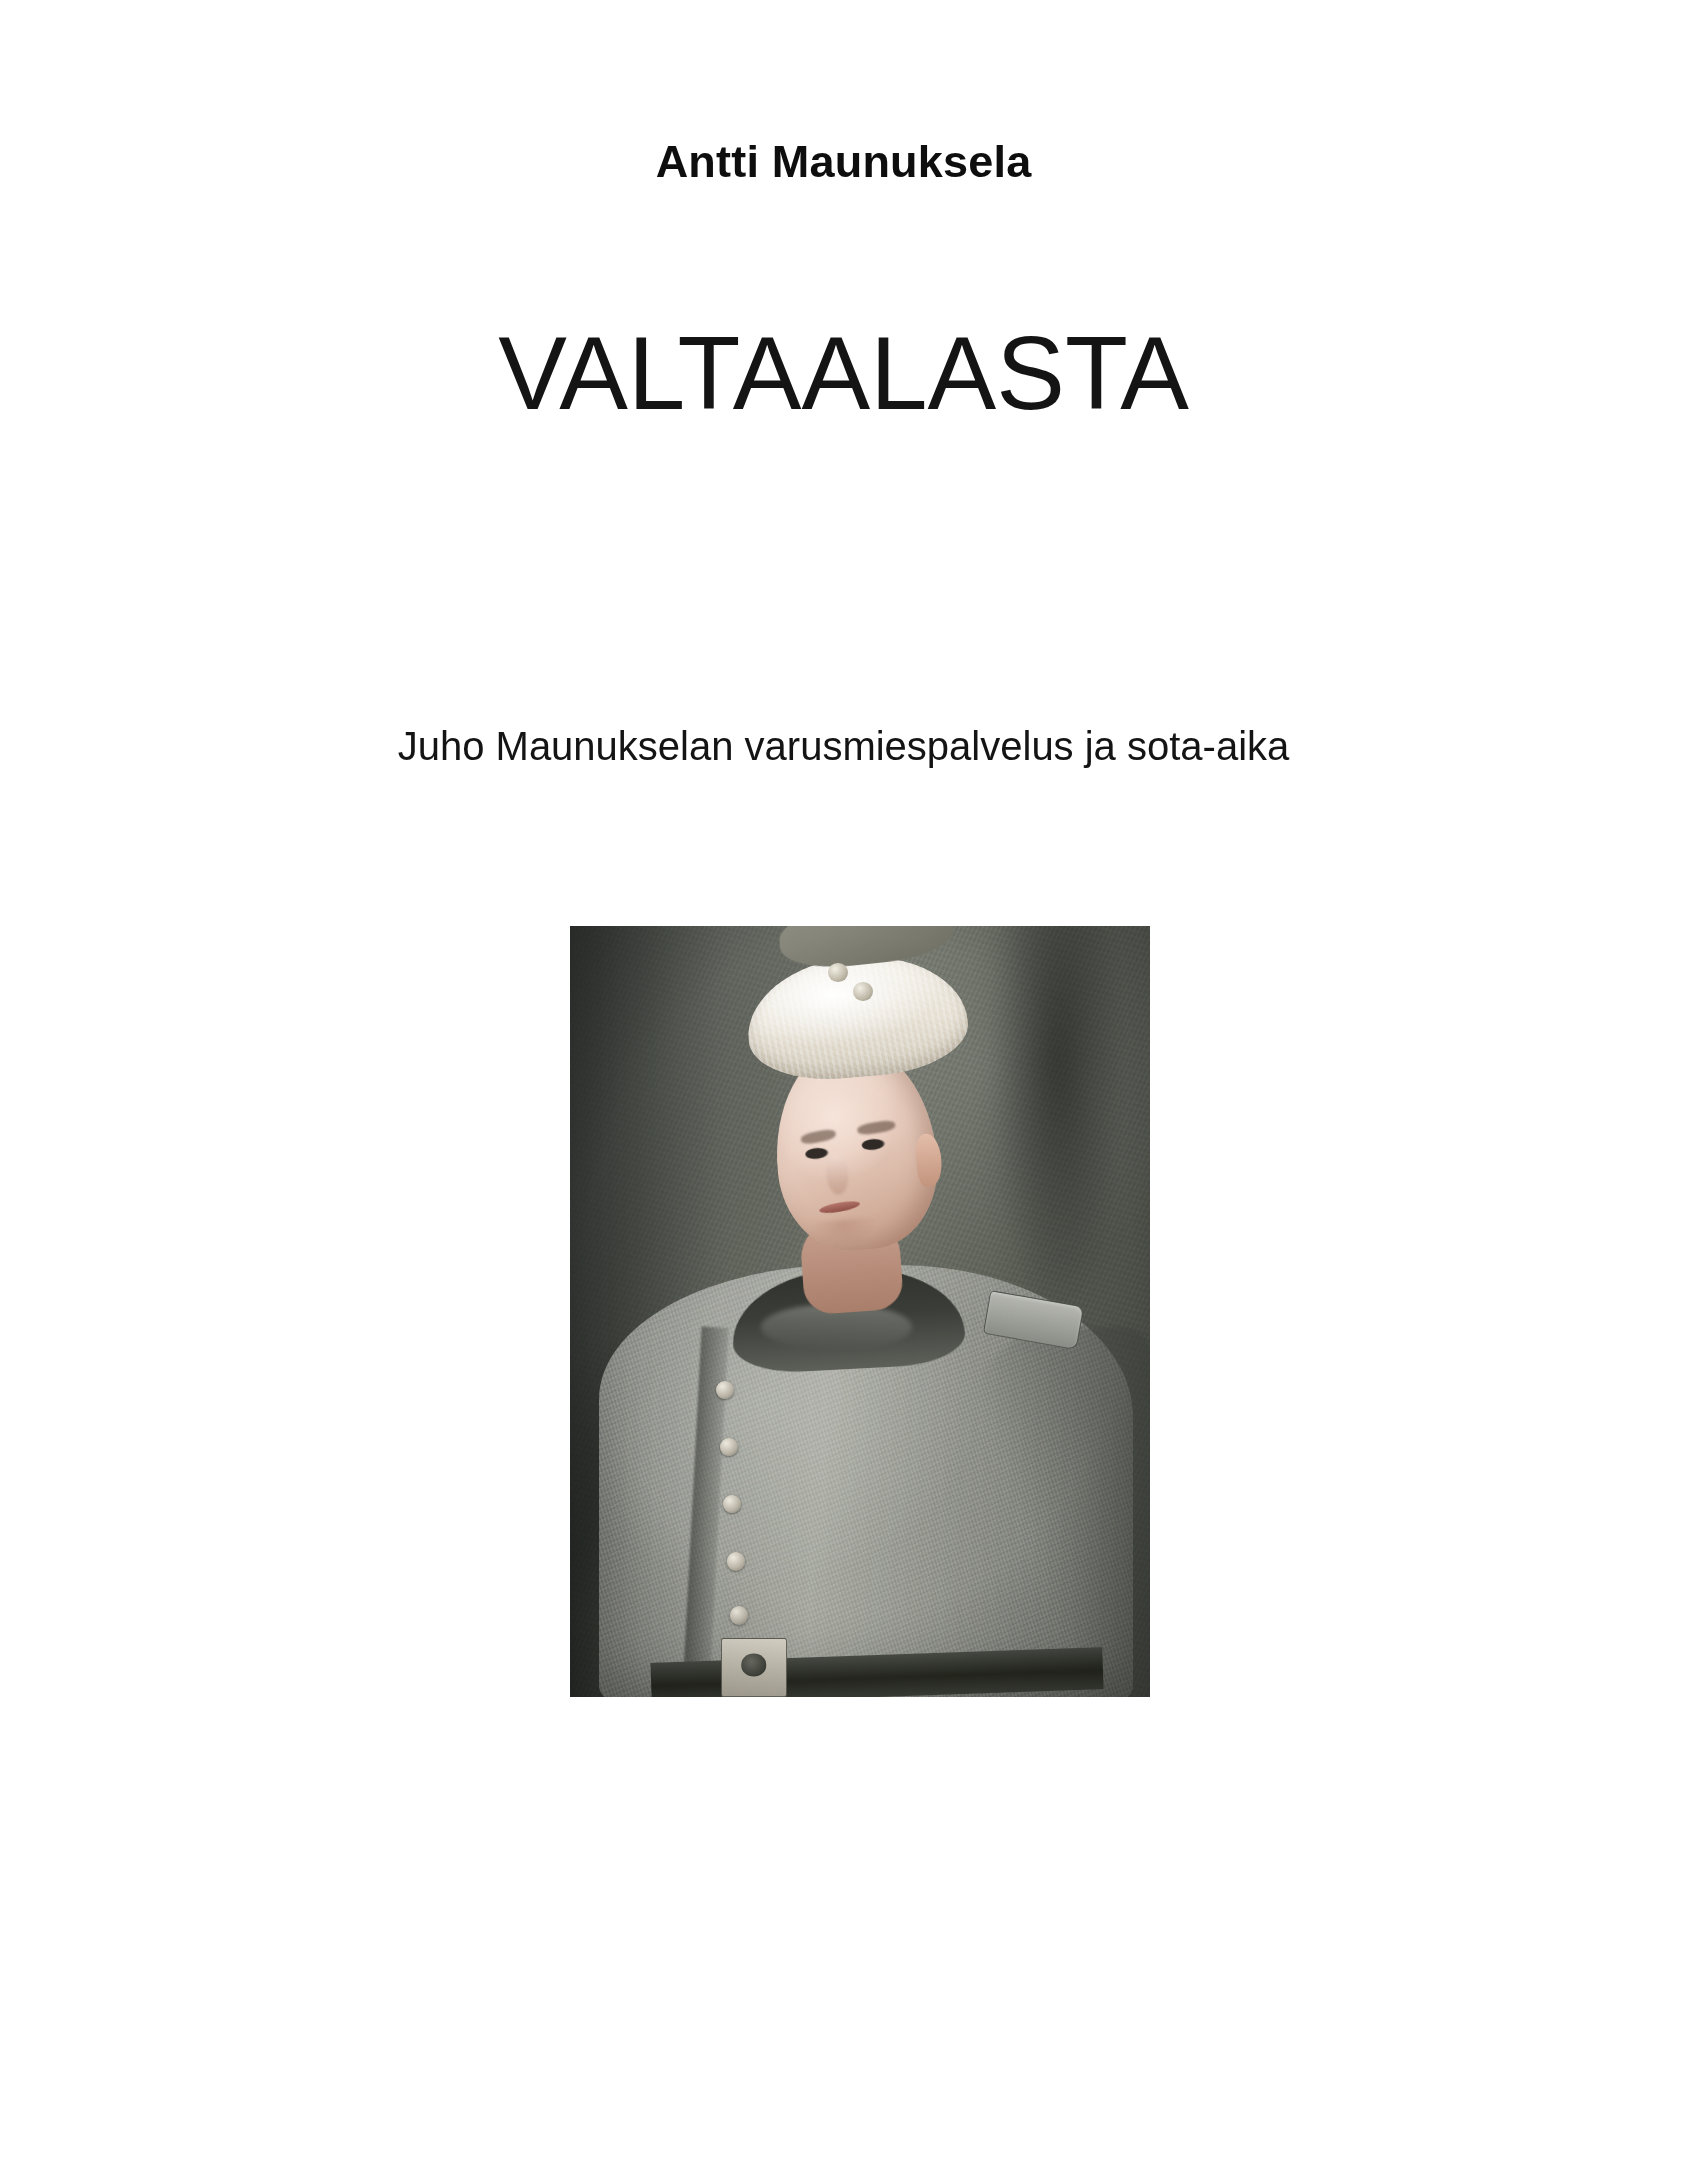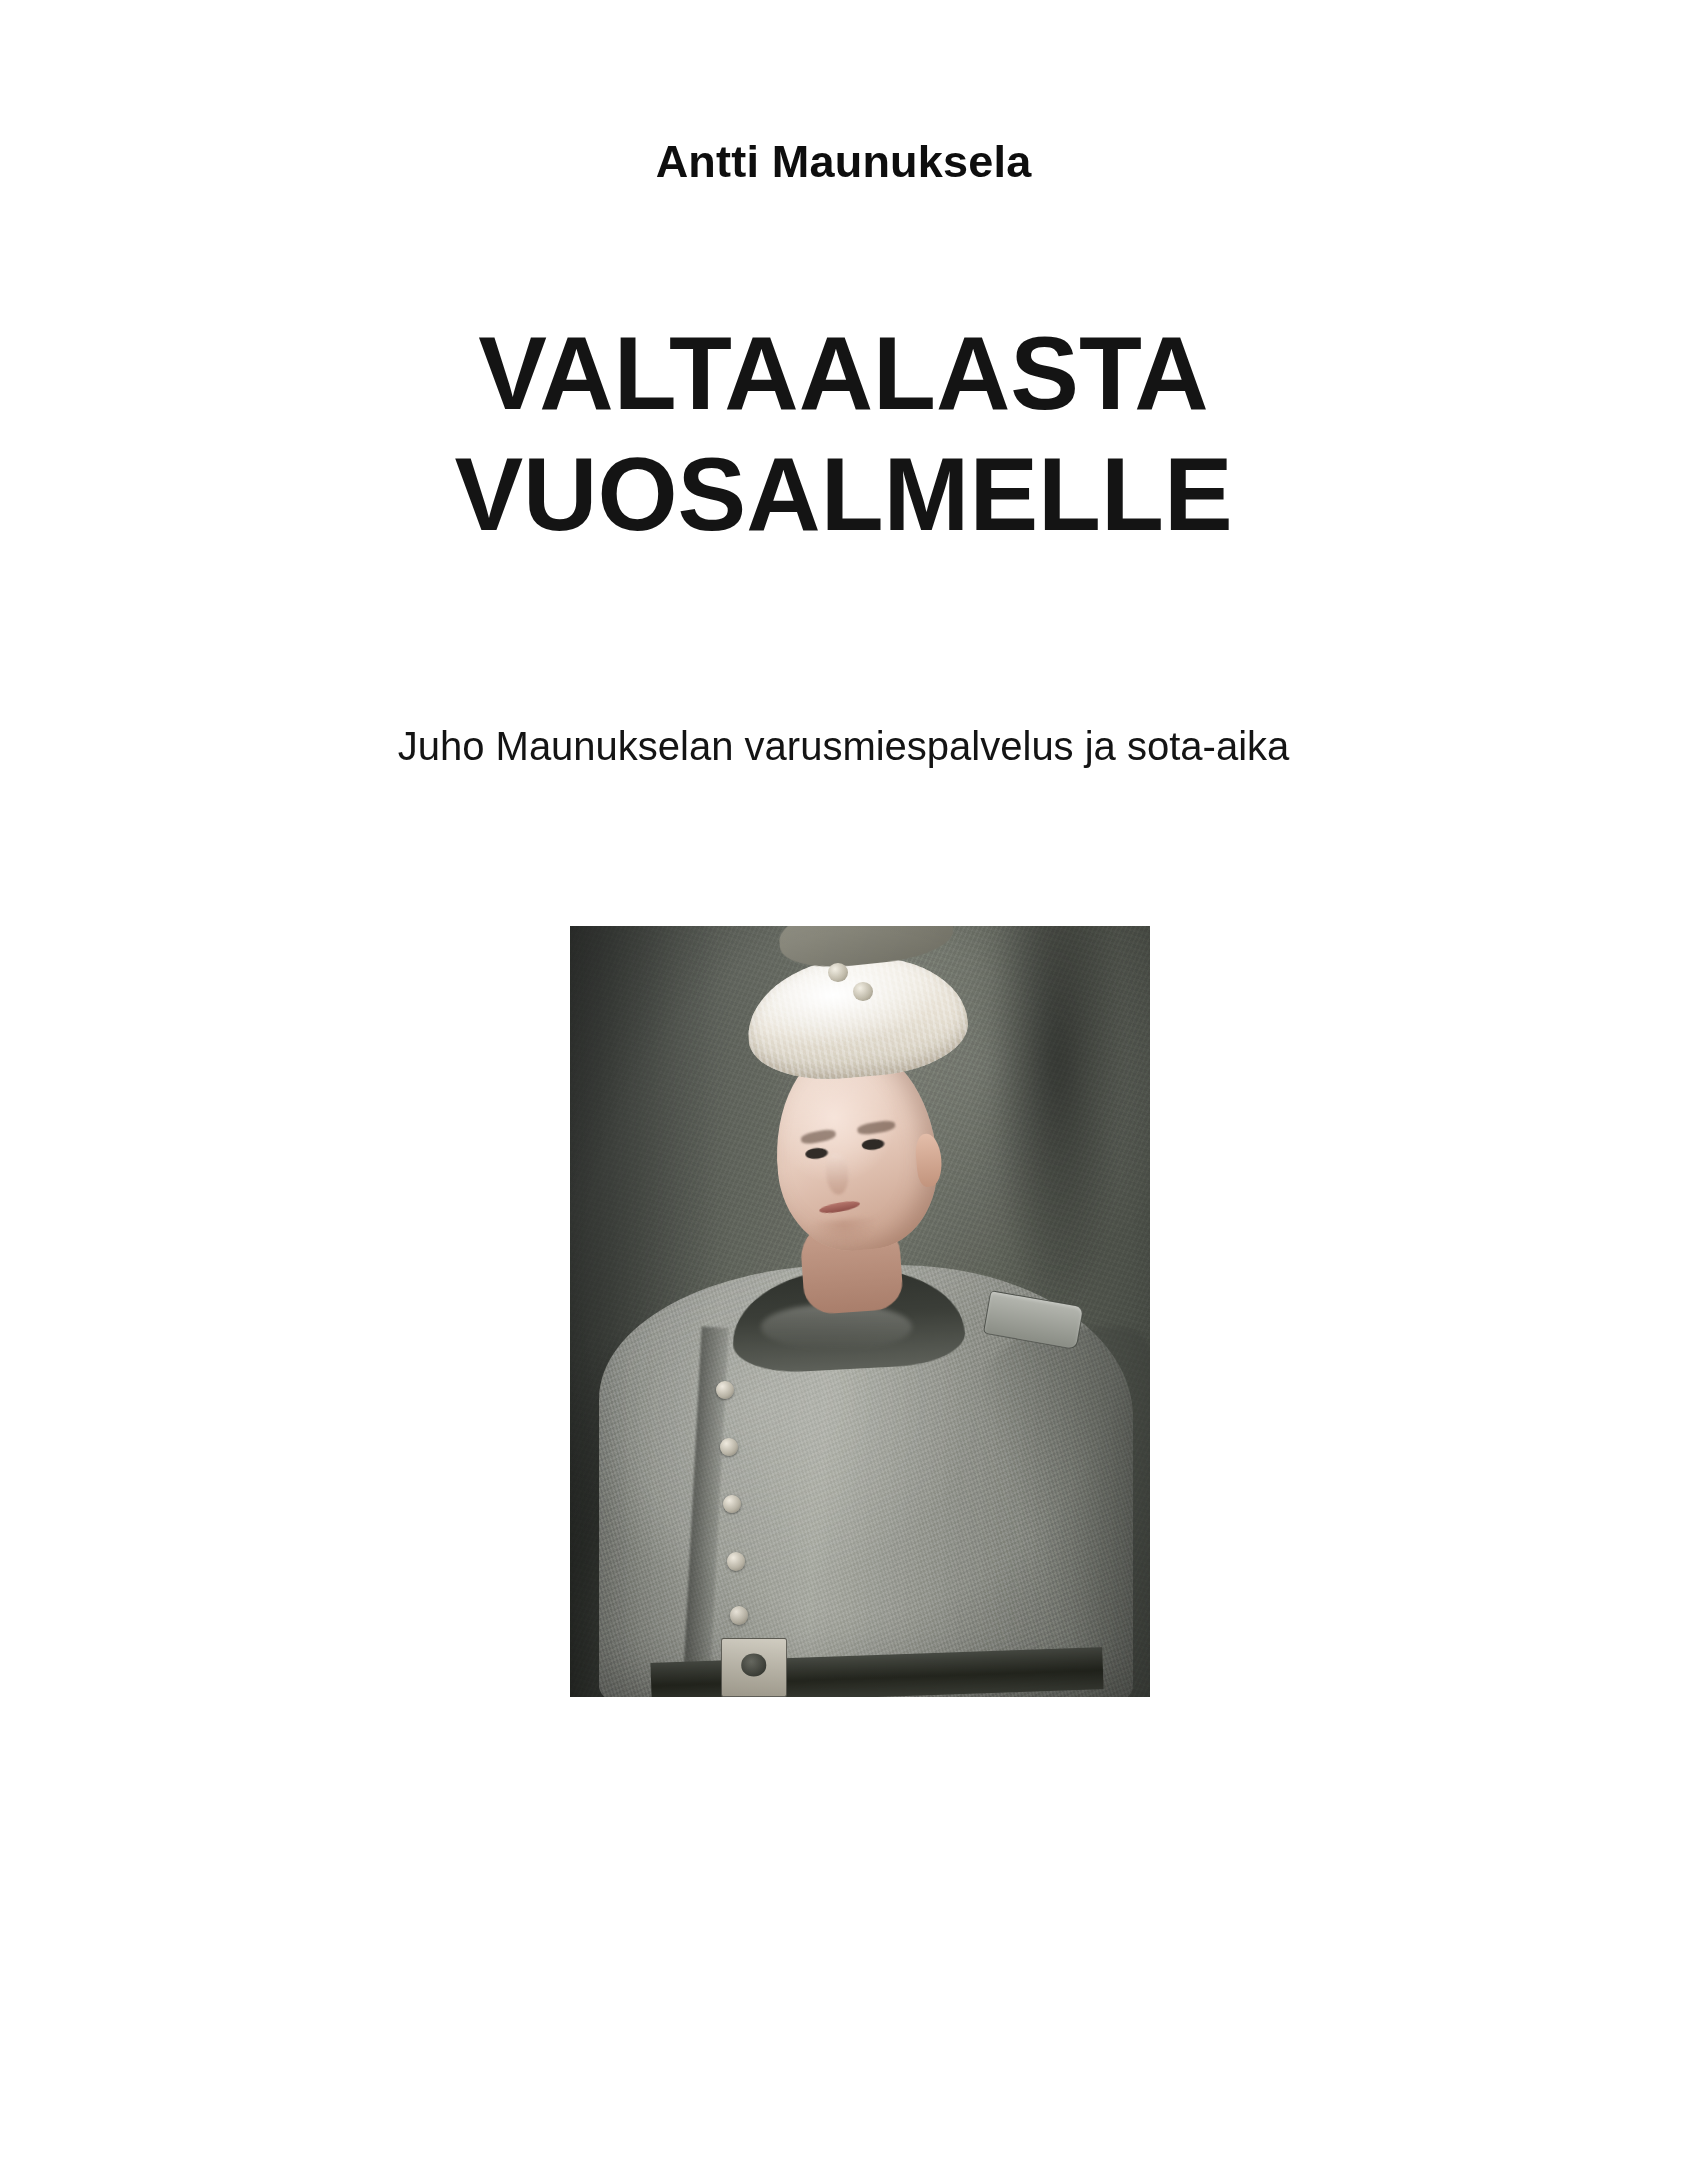--- a/index.html
+++ b/index.html
@@ -37,21 +37,20 @@
     width: 100%;
     text-align: center;
     font-size: 103px;
     font-weight: 400;
     line-height: 1.17;
     color: #141414;
   }
   .title .tline {
     display: block;
     white-space: pre;
-    font-weight: bold;
   }
   .subtitle {
     position: absolute;
     top: 724px;
     left: 0;
     width: 100%;
     text-align: center;
     font-size: 40px;
     font-weight: 400;
     color: #141414;
@@ -382,21 +381,20 @@
 </style>
 </head>
 <body>
 
 <div class="page">
 
   <div class="author">Antti Maunuksela</div>
 
   <div class="title">
     <span class="tline">VALTAALASTA</span>
-    <span class="tline">VUOSALMELLE</span>
   </div>
 
   <div class="subtitle">Juho Maunukselan varusmiespalvelus ja sota-aika</div>
 
   <div class="photo-wrap" title="Juho Maunuksela sotilaspuvussa">
     <div class="photo">
       <div class="grain"></div>
       <div class="dark-trunk"></div>
       <div class="dark-trunk2"></div>
 

